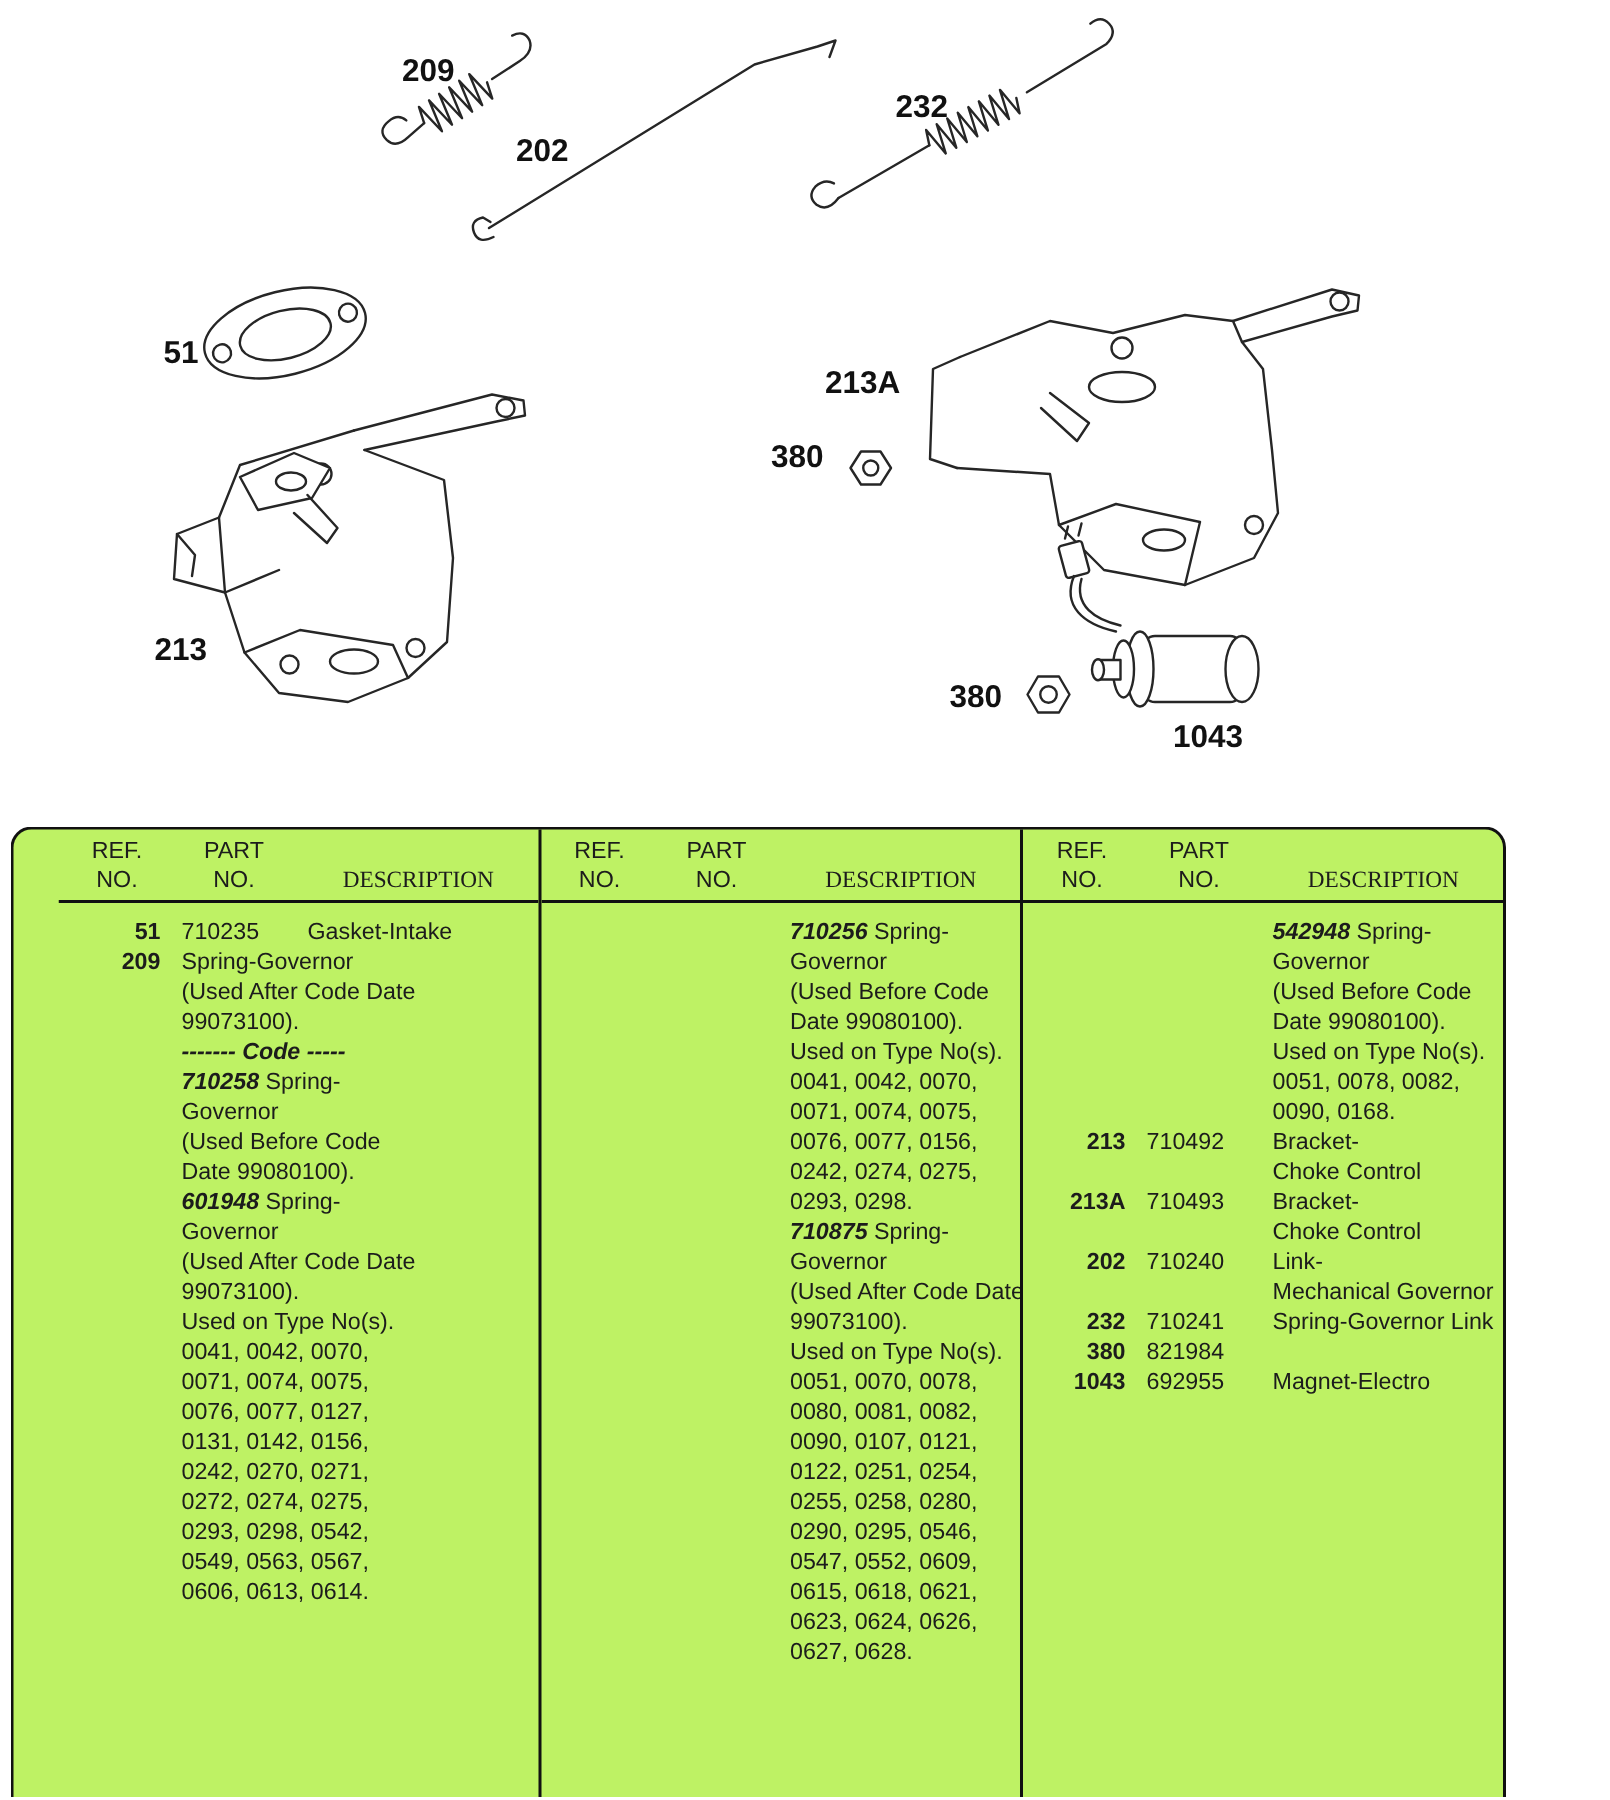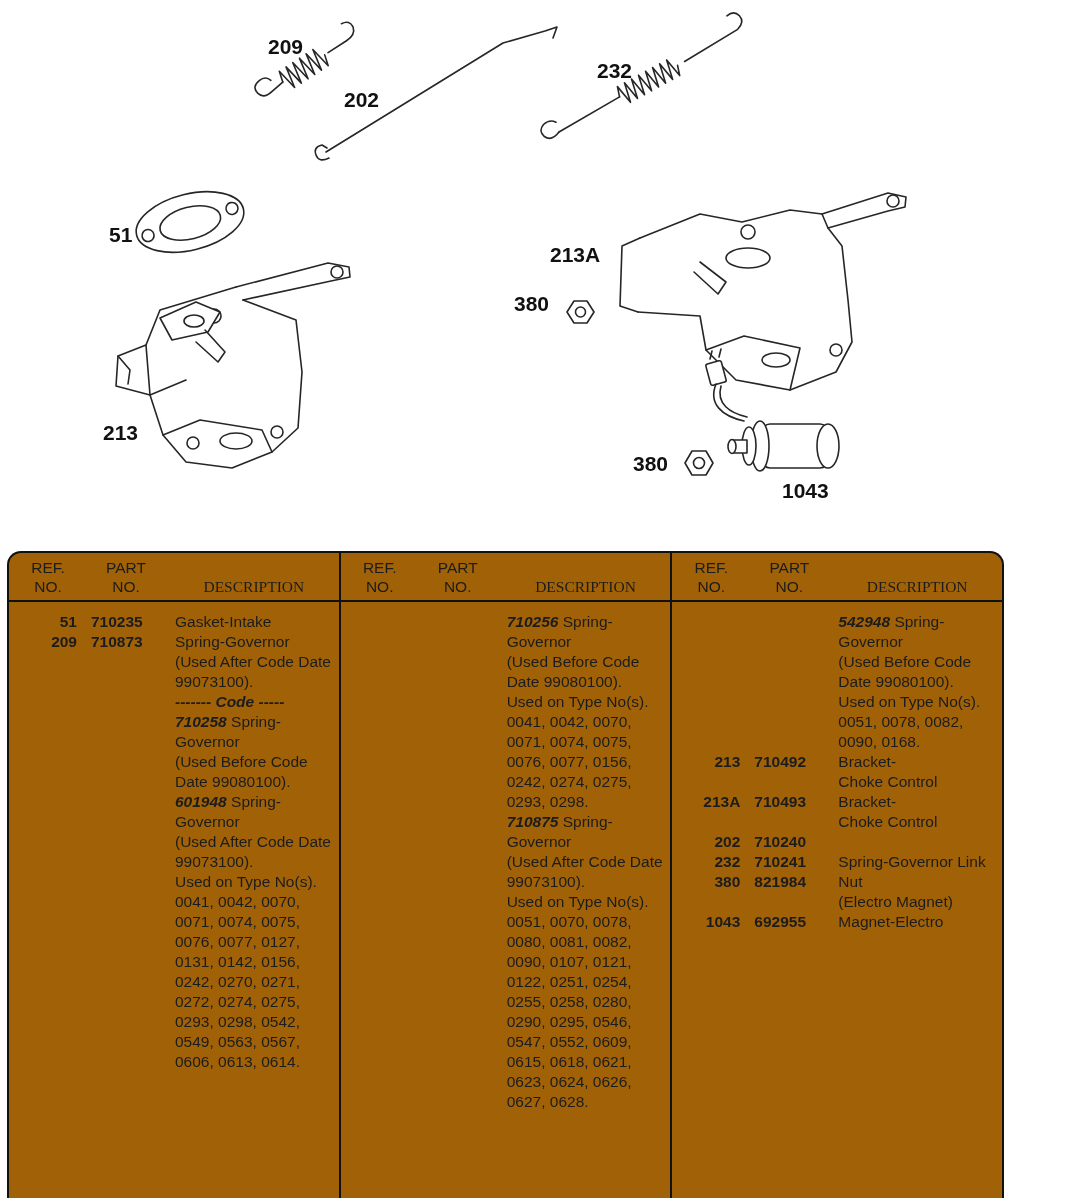--- a/index.html
+++ b/index.html
@@ -10,35 +10,35 @@
   }
   
   .diagram-area { position:absolute; left:0; top:0; width:1073px; height:548px; }
   .ln   { stroke:#262626; stroke-width:1.6; fill:none; stroke-linecap:round; stroke-linejoin:round; }
   .lnf  { stroke:#262626; stroke-width:1.6; fill:#ffffff; stroke-linejoin:round; }
   text.callout { font-family:"Liberation Sans", sans-serif; font-weight:bold; font-size:21px; fill:#111; }
   
   .parts-table {
     position:absolute; left:7px; top:551px; width:997px; height:647px;
     border:2px solid #111; border-bottom:none; border-radius:14px 14px 0 0;
-    display:flex; background:#a16207;
+    display:flex; background:#bef264;padding-left:30px;
   }
   .tcol { flex:1 1 0; display:flex; flex-direction:column; overflow:hidden; }
   .tcol + .tcol { border-left:2px solid #111; }
   .col-header {
     display:grid; grid-template-columns:58px 70px 1fr; column-gap:14px;
     padding:5px 6px 4px 10px; border-bottom:2px solid #111;
     font-size:15.5px; line-height:19px;
   }
   .h-cell { text-align:center; }
   .h-desc { align-self:end;font-family:Liberation Serif, serif; }
   .col-body { padding:10px 4px 0 10px; font-size:15.5px; line-height:20px; }
   .trow { display:grid; grid-template-columns:58px 70px 1fr; column-gap:14px; }
   .c-ref  { text-align:right; font-weight:bold; white-space:nowrap; }
-  .c-part { font-weight:bold; white-space:nowrap; }
+  .c-part { font-weight:normal; white-space:nowrap; }
   .c-desc { }
   .dline { white-space:nowrap; }
   .b { font-weight:bold;font-style:italic; }
 </style>
 </head>
 <body>
 
 <svg class="diagram-area" viewBox="0 0 1073 548" width="1073" height="548" xmlns="http://www.w3.org/2000/svg">
 
   <g transform="translate(266,93) rotate(-33)">
@@ -149,21 +149,20 @@
     <div class="col-body">
         <div class="trow">
           <div class="c-ref">51</div>
           <div class="c-part">710235</div>
           <div class="c-desc">
             <div class="dline"><span>Gasket-Intake</span></div>
           </div>
         </div>
         <div class="trow">
           <div class="c-ref">209</div>
-          <div class="c-part">710873</div>
           <div class="c-desc">
             <div class="dline"><span>Spring-Governor</span></div>
             <div class="dline"><span>(Used After Code Date</span></div>
             <div class="dline"><span>99073100).</span></div>
             <div class="dline"><span class="b">------- Code -----</span></div>
             <div class="dline"><span class="b">710258</span><span> Spring-</span></div>
             <div class="dline"><span>Governor</span></div>
             <div class="dline"><span>(Used Before Code</span></div>
             <div class="dline"><span>Date 99080100).</span></div>
             <div class="dline"><span class="b">601948</span><span> Spring-</span></div>
@@ -274,35 +273,35 @@
           <div class="c-ref">213A</div>
           <div class="c-part">710493</div>
           <div class="c-desc">
             <div class="dline"><span>Bracket-</span></div>
             <div class="dline"><span>Choke Control</span></div>
           </div>
         </div>
         <div class="trow">
           <div class="c-ref">202</div>
           <div class="c-part">710240</div>
+          <div class="c-desc">
+            <div class="dline"><span>Link-</span></div>
+            <div class="dline"><span>Mechanical Governor</span></div>
+          </div>
         </div>
         <div class="trow">
           <div class="c-ref">232</div>
           <div class="c-part">710241</div>
           <div class="c-desc">
             <div class="dline"><span>Spring-Governor Link</span></div>
           </div>
         </div>
         <div class="trow">
           <div class="c-ref">380</div>
           <div class="c-part">821984</div>
-          <div class="c-desc">
-            <div class="dline"><span>Nut</span></div>
-            <div class="dline"><span>(Electro Magnet)</span></div>
-          </div>
         </div>
         <div class="trow">
           <div class="c-ref">1043</div>
           <div class="c-part">692955</div>
           <div class="c-desc">
             <div class="dline"><span>Magnet-Electro</span></div>
           </div>
         </div>
       </div>
   </div>

